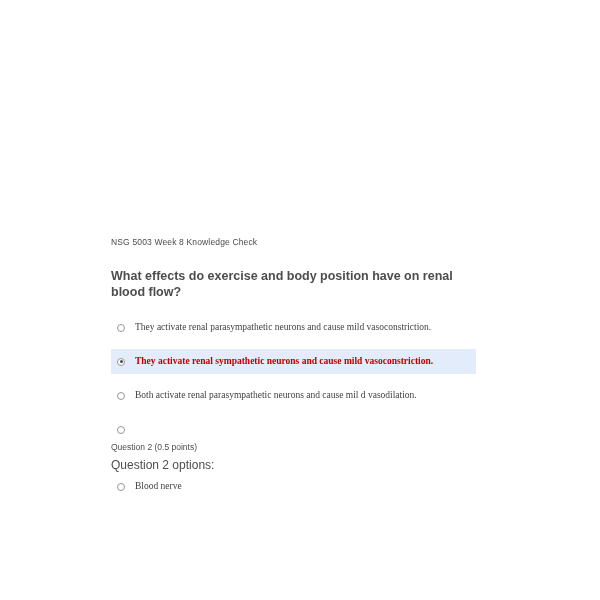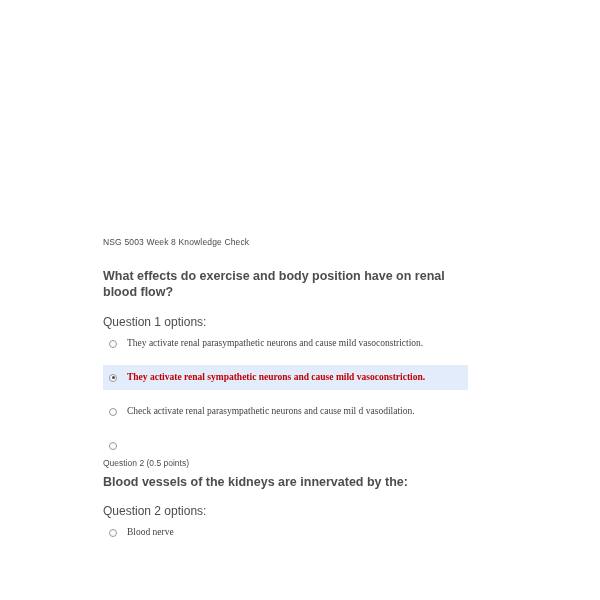--- a/index.html
+++ b/index.html
@@ -15,21 +15,21 @@
     overflow: hidden;
   }
   .page {
     position: relative;
     width: 600px;
     height: 600px;
     box-sizing: border-box;
   }
   .content {
     position: absolute;
-    left: 103px;
+    left: 111px;
     top: 237px;
     width: 365px;
   }
   .doc-title {
     font-size: 8.5px;
     color: #4a4a4a;
     letter-spacing: 0.15px;
     margin-bottom: 21px;
   }
   .q-meta {
@@ -98,51 +98,49 @@
 </head>
 <body>
 
 <div class="page">
   <div class="content">
 
     <div class="doc-title">NSG 5003 Week 8 Knowledge Check</div>
 
     <div>
       <div class="q-text">What effects do exercise and body position have on renal blood flow?</div>
-      <div class="q-options-label">Question 1 options:</div>
 
       <div class="opt-row">
         <span class="radio"></span>
         <span class="opt-text">They activate renal parasympathetic neurons and cause mild vasoconstriction.</span>
       </div>
 
       <div class="gap-1"></div>
 
       <div class="opt-row highlight">
         <span class="radio checked"></span>
         <span class="opt-text">They activate renal sympathetic neurons and cause mild vasoconstriction.</span>
       </div>
 
       <div class="gap-1"></div>
 
       <div class="opt-row">
         <span class="radio"></span>
-        <span class="opt-text">Check activate renal parasympathetic neurons and cause mil d vasodilation.</span>
+        <span class="opt-text">Both activate renal parasympathetic neurons and cause mil d vasodilation.</span>
       </div>
 
       <div class="gap-1"></div>
 
       <div class="opt-row">
         <span class="radio"></span>
       </div>
     </div>
 
     <div class="q2-block">
       <div class="q-meta">Question 2 (0.5 points)</div>
-      <div class="q-text">Blood vessels of the kidneys are innervated by the:</div>
       <div class="q-options-label">Question 2 options:</div>
 
       <div class="opt-row">
         <span class="radio"></span>
         <span class="opt-text">Blood nerve</span>
       </div>
     </div>
 
   </div>
 </div>

